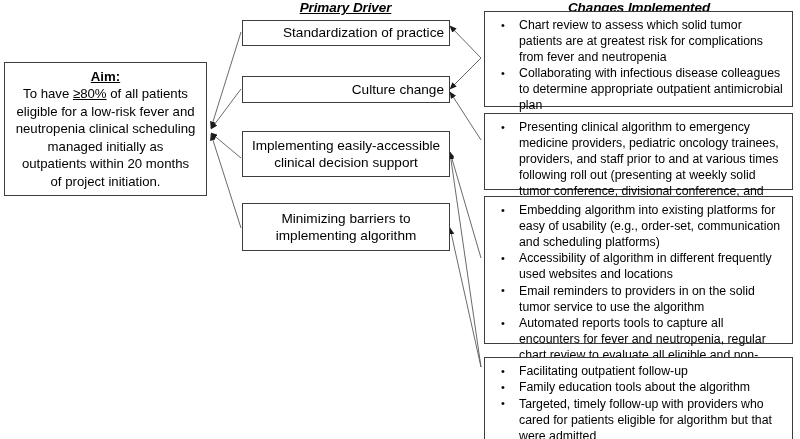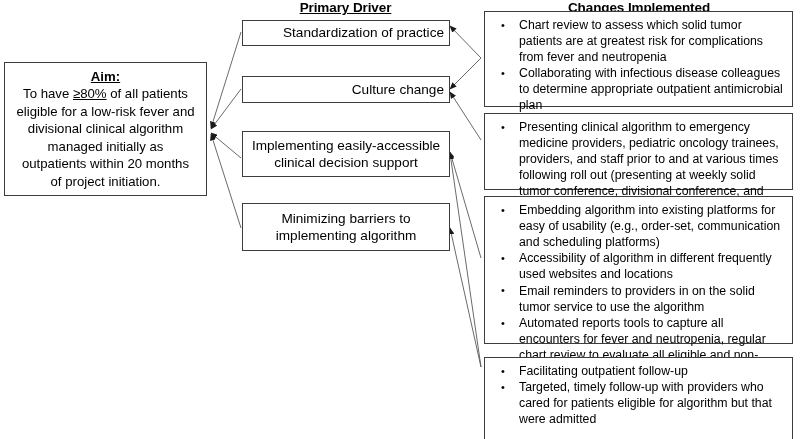--- a/index.html
+++ b/index.html
@@ -27,20 +27,21 @@
     pointer-events: none;
   }
   .col-header {
     position: absolute;
     font-size: 13.5px;
     font-weight: bold;
     text-decoration: underline;
     text-align: center;
     letter-spacing: -0.1px;
     white-space: nowrap;
+    font-style: italic;
   }
   .box {
     position: absolute;
     border: 1px solid #3d3d3d;
     background: #ffffff;
     box-sizing: border-box;
   }
   .aim-box {
     display: flex;
     align-items: center;
@@ -133,21 +134,21 @@
   </svg>
 
   <div class="col-header" style="left:243px; top:0px; width:205px;">Primary Driver</div>
   <div class="col-header" style="left:484px; top:0px; width:310px;">Changes Implemented</div>
 
   <div class="box aim-box" style="left:4px; top:62px; width:203px; height:134px;">
     <div class="aim-text">
       <span class="aim-title">Aim:</span><br>
       <span>To have </span><span class="underline-thin">≥80%</span><span> of all patients</span><br>
       <span>eligible for a low-risk fever and</span><br>
-      <span>divisional clinical algorithm</span><br>
+      <span>neutropenia clinical scheduling</span><br>
       <span>managed initially as</span><br>
       <span>outpatients within 20 months</span><br>
       <span>of project initiation.</span>
     </div>
   </div>
 
   <div class="box driver-box" style="left:242px; top:20px; width:208px; height:26px;">
     <span class="driver-text">Standardization of practice</span>
   </div>
 
@@ -182,17 +183,18 @@
       <li>Embedding algorithm into existing platforms for easy of usability (e.g., order-set, communication and scheduling platforms)</li>
       <li>Accessibility of algorithm in different frequently used websites and locations</li>
       <li>Email reminders to providers in on the solid tumor service to use the algorithm</li>
       <li>Automated reports tools to capture all encounters for fever and neutropenia, regular chart review to evaluate all eligible and non-eligible patients</li>
     </ul>
   </div>
 
   <div class="box changes-box" style="left:484px; top:350px; width:309px; height:105px;margin-top:7px;">
     <ul class="bullets">
       <li>Facilitating outpatient follow-up</li>
+      <li>Family education tools about the algorithm</li>
       <li>Targeted, timely follow-up with providers who cared for patients eligible for algorithm but that were admitted</li>
     </ul>
   </div>
 
 </div>
 
 </body></html>

